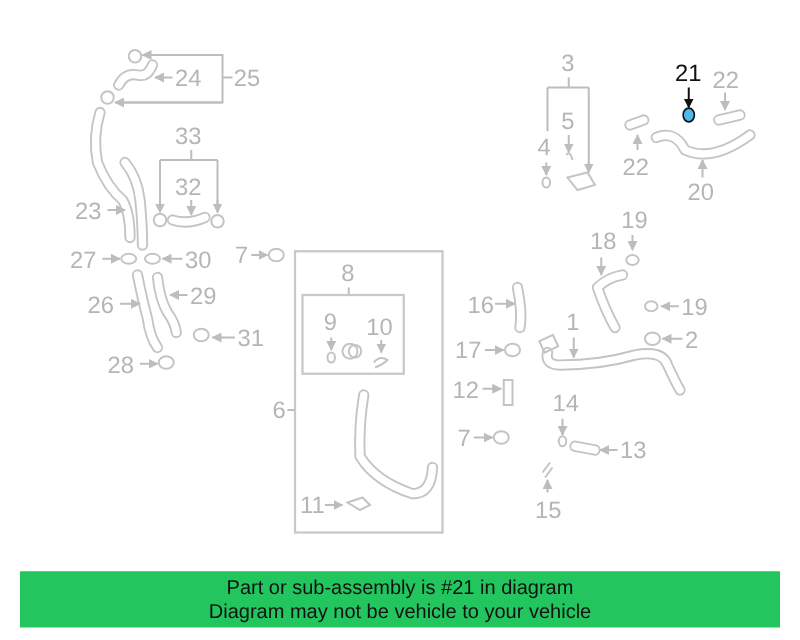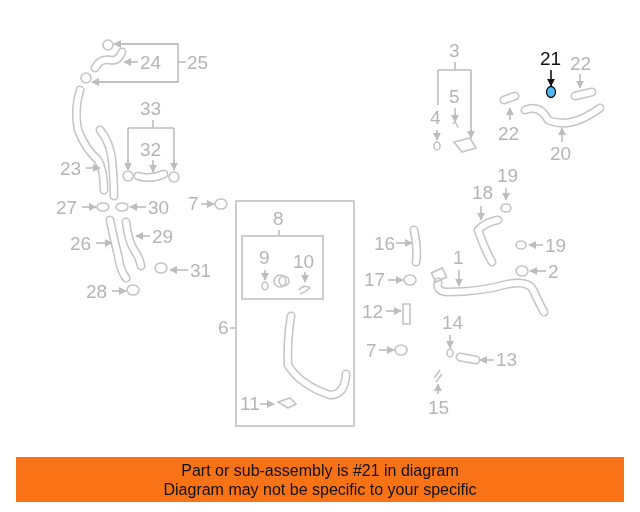--- a/index.html
+++ b/index.html
@@ -6,21 +6,21 @@
   body { width:640px; height:512px; position:relative; overflow:hidden; font-family:"Liberation Sans", sans-serif; }
   #diagram { position:absolute; left:0; top:0; width:640px; height:450px; }
   #diagram text { font-family:"Liberation Sans", sans-serif; }
   .lbl { font-size:19px; fill:#b5b5b5; }
   .lbl-hl { font-size:19px; fill:#111111; }
   .ln { stroke:#bdbdbd; stroke-width:1.6; fill:none; }
   .part { stroke:#c4c4c4; stroke-width:1.6; fill:none; }
   .hose { stroke:#c4c4c4; stroke-width:9; fill:none; stroke-linecap:round; stroke-linejoin:round; }
   .hose-in { stroke:#ffffff; stroke-width:6; fill:none; stroke-linecap:round; stroke-linejoin:round; }
   .box { stroke:#c8c8c8; stroke-width:1.8; fill:none; }
-  #banner { position:absolute; left:16px; top:457px; width:608px; height:45px; background:#f97316; color:#111; text-align:center; font-size:16px; line-height:19px; padding-top:4px; box-sizing:border-box; }
+  #banner { position:absolute; left:16px; top:457px; width:608px; height:45px; background:#22c55e; color:#111; text-align:center; font-size:16px; line-height:19px; padding-top:4px; box-sizing:border-box; }
   #banner div { white-space:nowrap; }
 </style>
 </head>
 <body>
 
 <svg id="diagram" viewBox="0 0 640 450" xmlns="http://www.w3.org/2000/svg">
   <defs>
     <marker id="ah" viewBox="0 0 10 10" refX="9" refY="5" markerWidth="5" markerHeight="5" orient="auto">
       <path d="M0,0 L10,5 L0,10 z" fill="#bdbdbd"></path>
     </marker>
@@ -193,14 +193,14 @@
     <path d="M494,360 L480,360" class="ln" marker-end="url(#ah)"></path>
     <text x="496" y="366" class="lbl">13</text>
     <path d="M434,378 L440,370 M436,382 L442,374" class="part"></path>
     <path d="M438,394 L438,384" class="ln" marker-end="url(#ah)"></path>
     <text x="428" y="414" class="lbl">15</text>
   </g>
 </svg>
 
 <div id="banner">
   <div>Part or sub-assembly is #21 in diagram</div>
-  <div>Diagram may not be specific to your specific</div>
+  <div>Diagram may not be vehicle to your vehicle</div>
 </div>
 
 </body></html>

